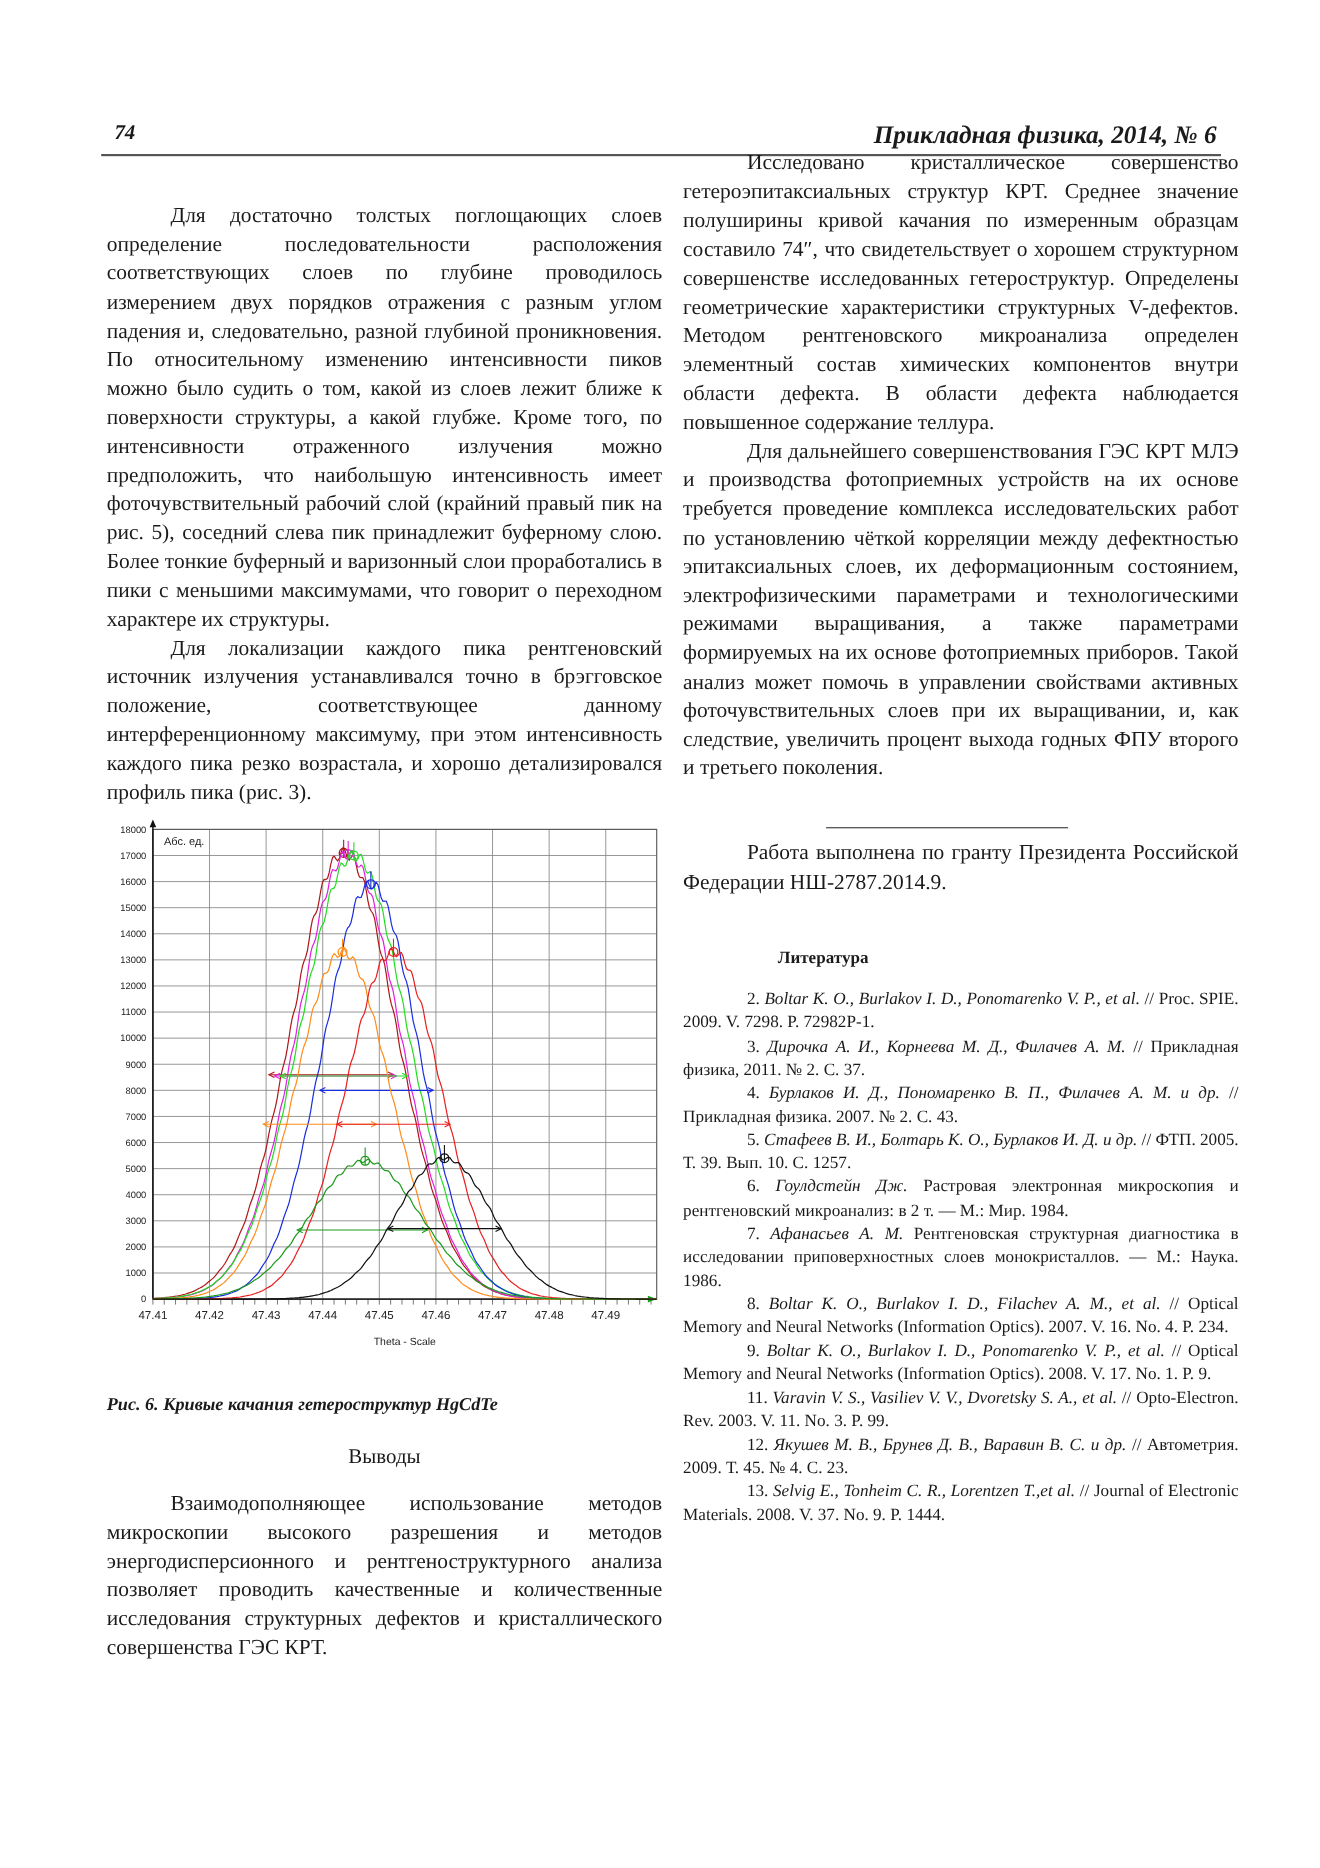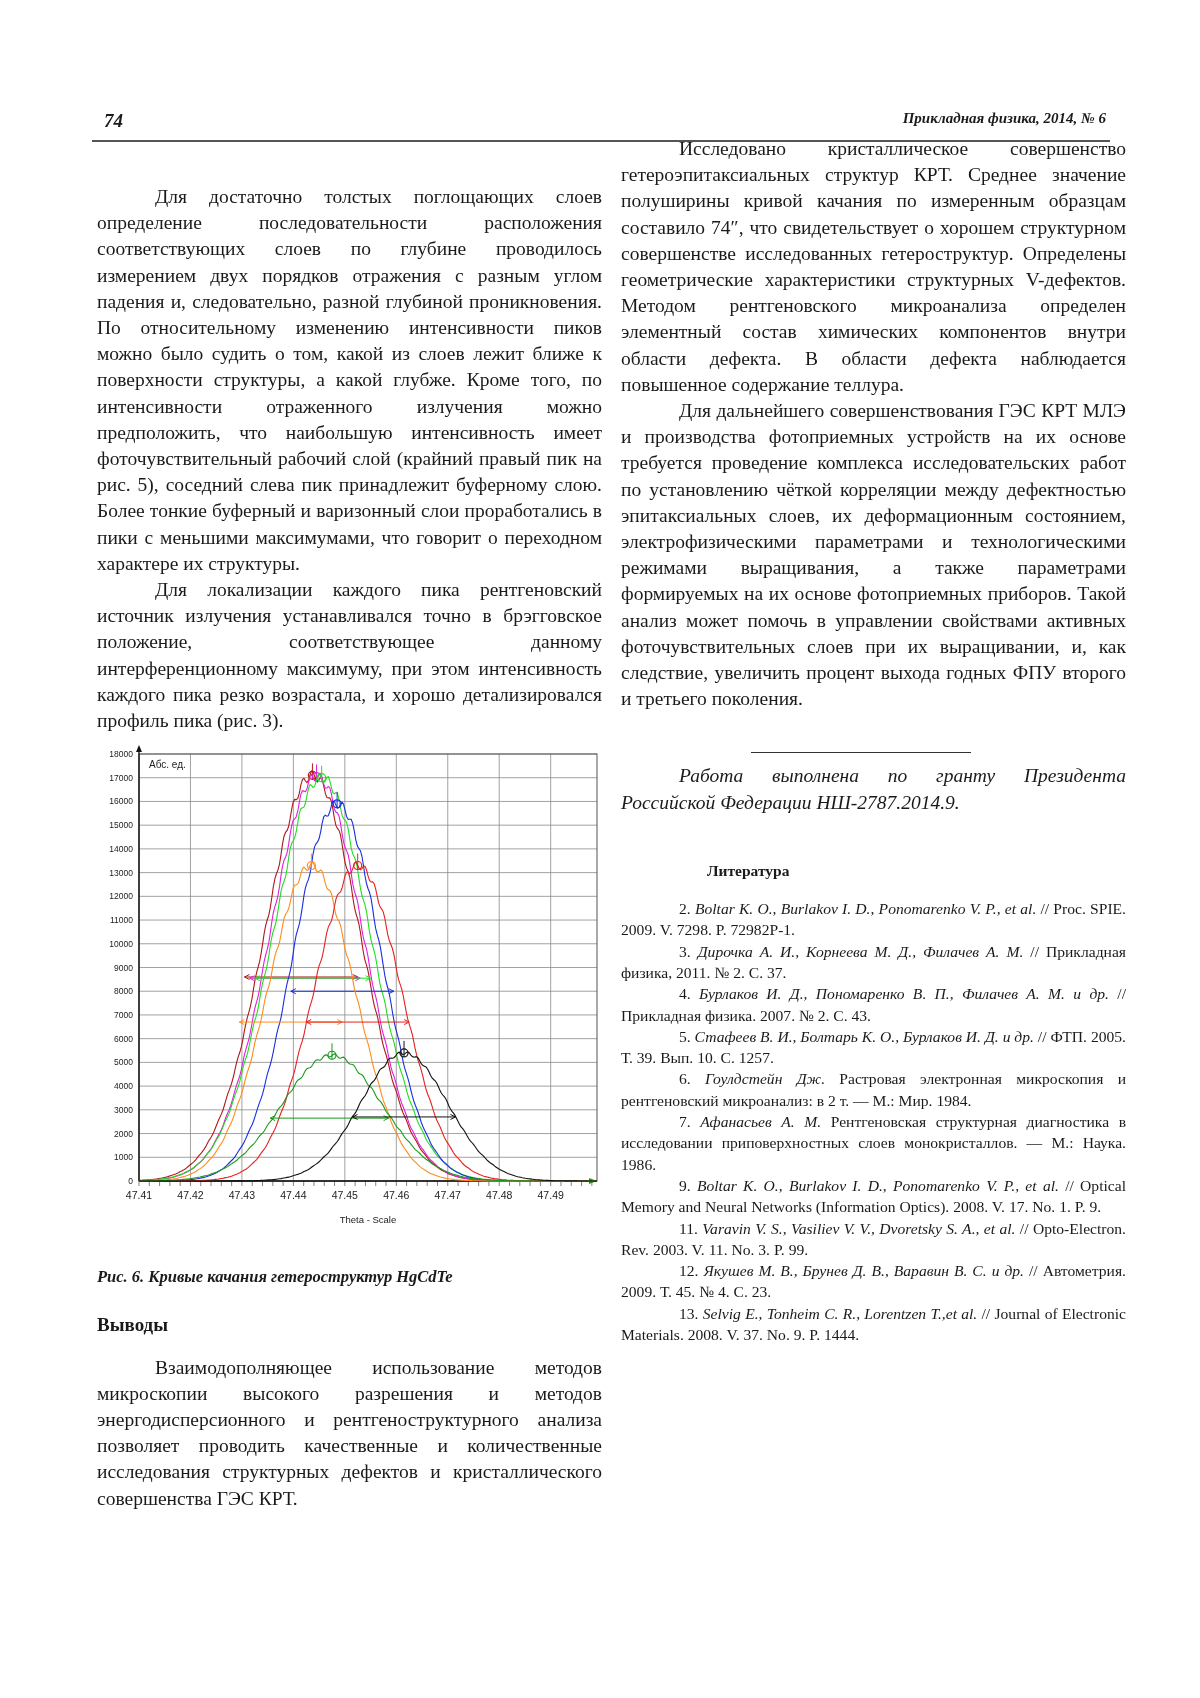--- a/index.html
+++ b/index.html
@@ -1,30 +1,30 @@
 <!DOCTYPE html>
 <html><head>
 <meta charset="utf-8">
 <style>
   html, body { margin: 0; padding: 0; background: #ffffff; }
   body { width: 1200px; height: 1698px; position: relative; font-family: "Liberation Serif", "DejaVu Serif", serif; color: #1a1a1a; }
   .page { position: absolute; left: 0; top: 0; width: 1200px; height: 1698px; }
   .header { position: absolute; left: 92px; top: 106px; width: 1018px; height: 34px; border-bottom: 2px solid #555; }
   .page-num { position: absolute; left: 12px; top: 4px; font-style: italic; font-weight: bold; font-size: 19px; }
-  .journal { position: absolute; right: 4px; top: 4px; font-style: italic; font-weight: bold; font-size: 15px; }
+  .journal { position: absolute; right: 4px; top: 4px; font-style: italic; font-weight: bold; font-size: 23px; }
   .col { position: absolute; width: 505px; font-size: 19.5px; line-height: 26.2px; text-align: justify; }
   .col-left { left: 97px; top: 136px; margin-top: 48px; }
   .col-right { left: 621px; top: 136px; }
   .para { margin: 0; text-indent: 58px; hyphens: manual; }
   .figure { position: relative; width: 505px; height: 520px; margin: 10px 0 0 0; }
   .figure svg { position: absolute; left: 0; top: 0; }
   .fig-caption { font-style: italic; font-weight: bold; font-size: 16.5px; margin: 0 0 14px 0; text-indent: 0; }
-  .section-title { font-weight: bold; font-size: 19px; text-align: left; margin: 22px 0 16px 0; }
+  .section-title { font-weight: normal; font-size: 19px; text-align: center; margin: 22px 0 16px 0; }
   .sep { width: 220px; height: 1px; background: #333; margin: 40px auto 10px 130px; }
-  .ack { font-style: italic; font-size: 19.5px; text-indent: 58px; margin: 0; }
+  .ack { font-size: 19.5px; text-indent: 58px; margin: 0; }
   .refs-title { font-weight: bold; font-size: 15.5px; margin: 42px 0 14px 86px; }
   .ref { font-size: 15.6px; line-height: 21.3px; text-indent: 58px; margin: 0; text-align: justify; }
   .ref .au { font-style: italic; }
 </style>
 </head>
 <body>
 
 <div class="page">
 
   <div class="header">
@@ -208,20 +208,21 @@
     <div class="sep"></div>
     <p class="ack">Работа выполнена по гранту Президента Российской Федерации НШ-2787.2014.9.</p>
     <div class="refs-title">Литература</div>
     <div id="refs">
         <p class="ref"><span>2. </span><span class="au">Boltar K. O., Burlakov I. D., Ponomarenko V. P., et al.</span><span> // Proc. SPIE. 2009. V. 7298. P. 72982P-1.</span></p>
         <p class="ref"><span>3. </span><span class="au">Дирочка А. И., Корнеева М. Д., Филачев А. М.</span><span> // Прикладная физика, 2011. № 2. С. 37.</span></p>
         <p class="ref"><span>4. </span><span class="au">Бурлаков И. Д., Пономаренко В. П., Филачев А. М. и др.</span><span> // Прикладная физика. 2007. № 2. С. 43.</span></p>
         <p class="ref"><span>5. </span><span class="au">Стафеев В. И., Болтарь К. О., Бурлаков И. Д. и др.</span><span> // ФТП. 2005. Т. 39. Вып. 10. С. 1257.</span></p>
         <p class="ref"><span>6. </span><span class="au">Гоулдстейн Дж.</span><span> Растровая электронная микроскопия и рентгеновский микроанализ: в 2 т. — М.: Мир. 1984.</span></p>
         <p class="ref"><span>7. </span><span class="au">Афанасьев А. М.</span><span> Рентгеновская структурная диагностика в исследовании приповерхностных слоев монокристаллов. — М.: Наука. 1986.</span></p>
+        <p class="ref"><span>8. </span><span class="au">Boltar K. O., Burlakov I. D., Filachev A. M., et al.</span><span> // Optical Memory and Neural Networks (Information Optics). 2007. V. 16. No. 4. P. 234.</span></p>
         <p class="ref"><span>9. </span><span class="au">Boltar K. O., Burlakov I. D., Ponomarenko V. P., et al.</span><span> // Optical Memory and Neural Networks (Information Optics). 2008. V. 17. No. 1. P. 9.</span></p>
         <p class="ref"><span>11. </span><span class="au">Varavin V. S., Vasiliev V. V., Dvoretsky S. A., et al.</span><span> // Opto-Electron. Rev. 2003. V. 11. No. 3. P. 99.</span></p>
         <p class="ref"><span>12. </span><span class="au">Якушев М. В., Брунев Д. В., Варавин В. С. и др.</span><span> // Автометрия. 2009. Т. 45. № 4. С. 23.</span></p>
         <p class="ref"><span>13. </span><span class="au">Selvig E., Tonheim C. R., Lorentzen T.,et al.</span><span> // Journal of Electronic Materials. 2008. V. 37. No. 9. P. 1444.</span></p>
       </div>
   </div>
 
 </div>
 
 </body></html>

